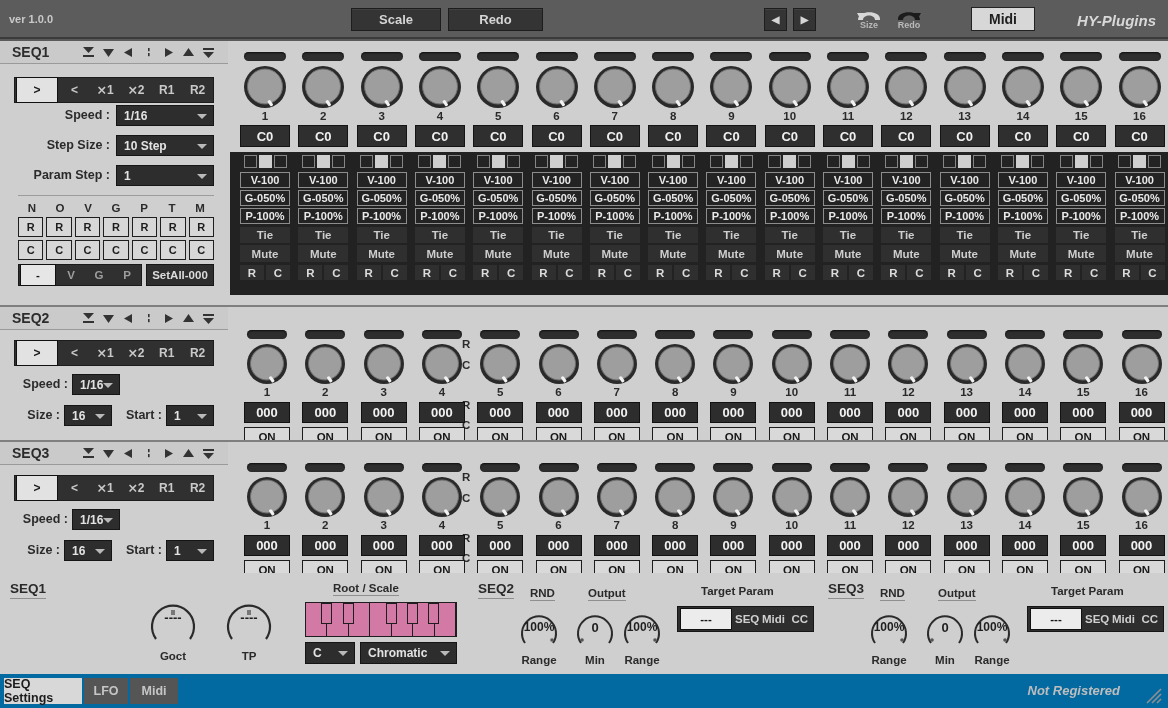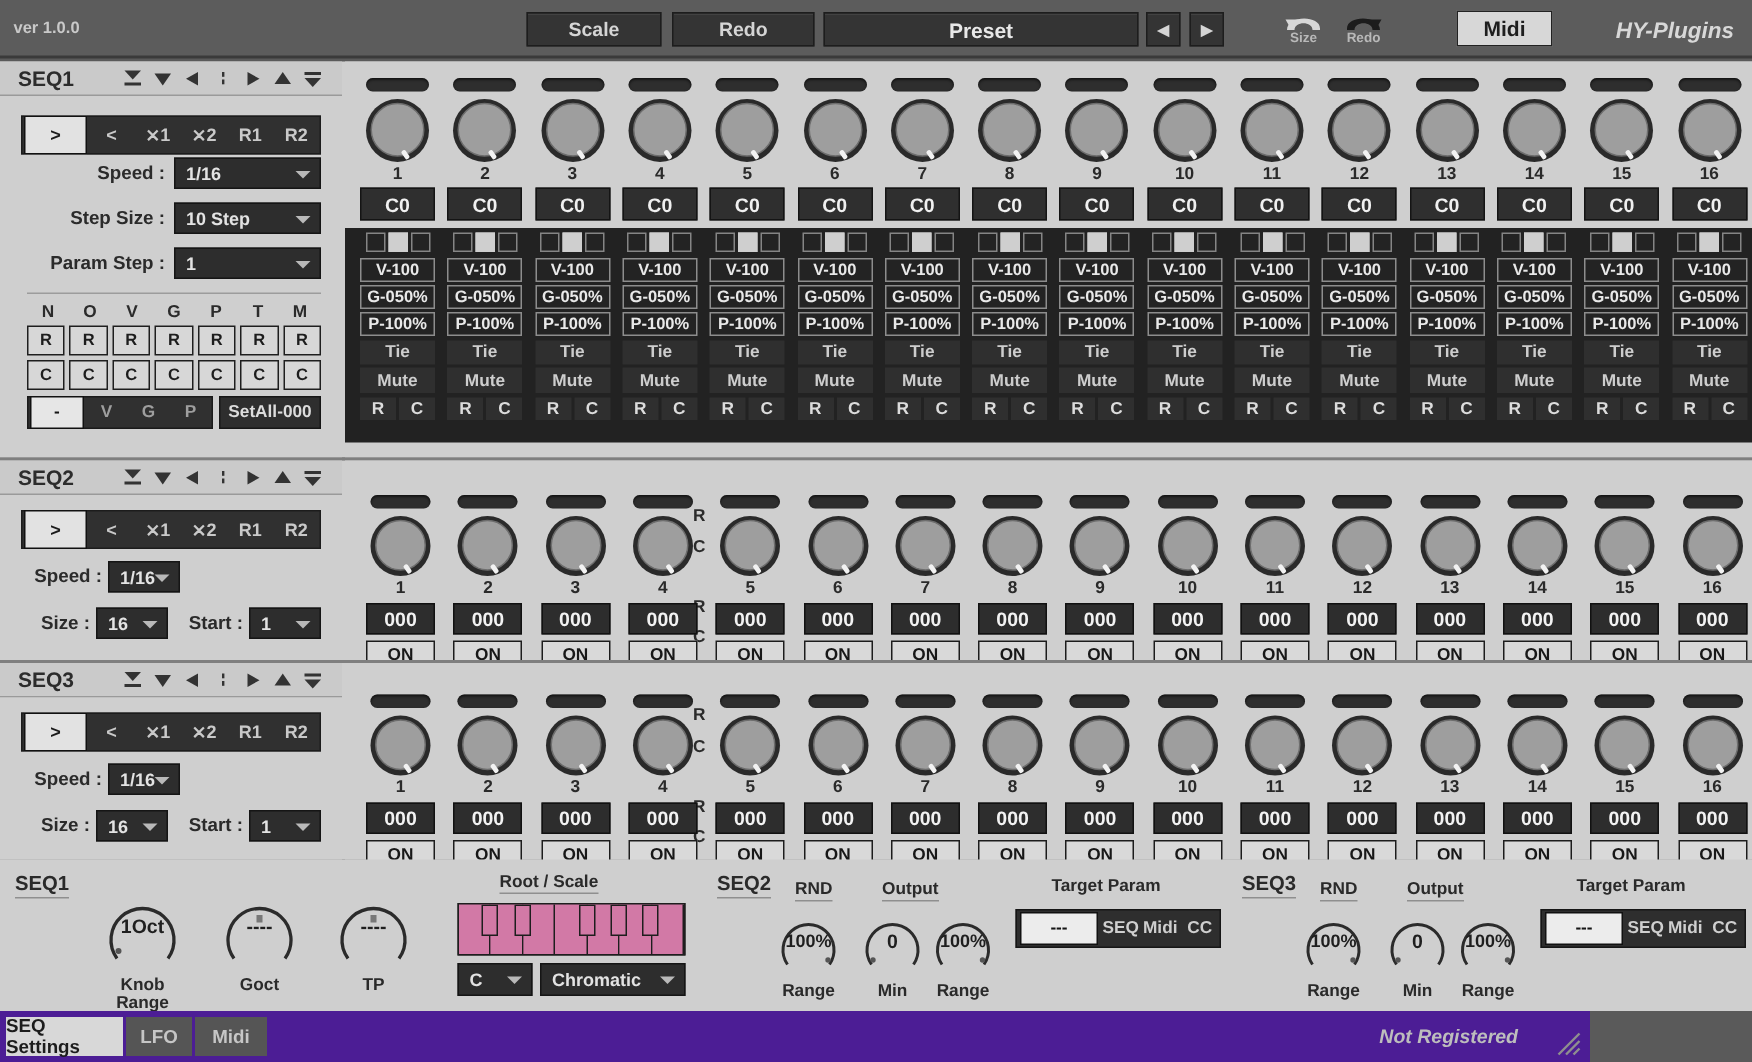--- a/index.html
+++ b/index.html
@@ -158,42 +158,41 @@
   .kb .wk { position:relative; flex:1; background:#d279a6; border-right:1px solid #1e1e1e; }
   .kb .wk:last-child { border-right:none; }
   .kb .bk { position:absolute; top:0; width:11px; background:#d279a6; border:1px solid #1e1e1e; z-index:2; }
   .tp-bar {
     position:absolute; background:#2e2e2e; border:1px solid #161616; display:flex; align-items:center;
   }
   .tp-bar .tp { flex:1; text-align:center; font-size:11.5px; font-weight:bold; color:#cfcfcf; cursor:pointer; }
   .tp-bar .tp.sel { background:#ececec; color:#151515; border:1px solid #111; margin:2px; flex:0 0 52px; line-height:20px;}
 
   
-  .statusbar { position:absolute; left:0; top:674px; width:1060px; height:34px; background:#4c1d95; }
+  .statusbar { position:absolute; left:0; top:674px; width:1168px; height:34px; background:#0369a1; }
   .tab {
     position:absolute; top:4px; height:26px; display:flex; align-items:center; justify-content:center;
     font-size:12.5px; font-weight:bold; cursor:pointer;
   }
   .tab.act { background:#d8d8d8; color:#1c1c1c; }
   .tab.ina { background:#555; color:#c6c6c6; }
   .notreg { position:absolute; right:48px; top:9px; font-size:13px; font-weight:bold; font-style:italic; color:#bdbdbd; }
   .resize { position:absolute; right:6px; bottom:4px; width:20px; height:20px; }
   .hsep { position:absolute; height:2px; background:#7f7f7f; }
 </style>
 </head>
 <body>
 
 <div class="app">
 
   <div class="topbar">
     <div class="ver">ver 1.0.0</div>
 
     <div class="tb-btn" id="demo-btn">Scale</div>
     <div class="tb-btn" id="menu-btn">Redo</div>
-    <div class="tb-btn" id="preset-btn">Preset</div>
     <div class="tb-btn" id="prev-btn">◀</div>
     <div class="tb-btn" id="next-btn">▶</div>
 
     <div class="undoredo">
       <div class="ur">
         <svg width="30" height="17" viewBox="0 0 30 17">
           <path d="M4 16 C4 6, 26 6, 26 15 L26 16 L21 16 C21 10, 9 10, 9 16 Z" fill="#d8d8d8"></path>
           <path d="M3 9 L12 9 L7 16 Z" fill="#d8d8d8"></path>
         </svg>
         <span>Size</span>
@@ -1320,28 +1319,20 @@
           </div>
         </div>
     </div>
   </div>
 
   <div class="botrow">
 
     <div class="botsec" style="left:0;width:466px;">
       <div class="sec-ttl">SEQ1</div>
 
-      <div class="bigknob" style="left:62px;top:18px;width:66px;">
-        <svg width="66" height="54" viewBox="0 0 66 54">
-          <path d="M16 48 A21 21 0 1 1 50 48" fill="none" stroke="#2b2b2b" stroke-width="2.2"></path>
-          <circle cx="17" cy="43" r="2" fill="#555"></circle>
-        </svg>
-        <div style="position:absolute;left:0;top:19px;width:66px;text-align:center;font-size:13px;font-weight:bold;color:#1f1f1f;">1Oct</div>
-        <div class="kcap">Knob Range</div>
-      </div>
 
       <div class="bigknob" style="left:140px;top:18px;width:66px;">
         <svg width="66" height="54" viewBox="0 0 66 54">
           <path d="M16 48 A21 21 0 1 1 50 48" fill="none" stroke="#2b2b2b" stroke-width="2.2"></path>
           <rect x="31" y="19" width="4" height="5" fill="#777"></rect>
         </svg>
         <div style="position:absolute;left:0;top:19px;width:66px;text-align:center;font-size:13px;font-weight:bold;color:#1f1f1f;">----</div>
         <div class="kcap">Goct</div>
       </div>
 

